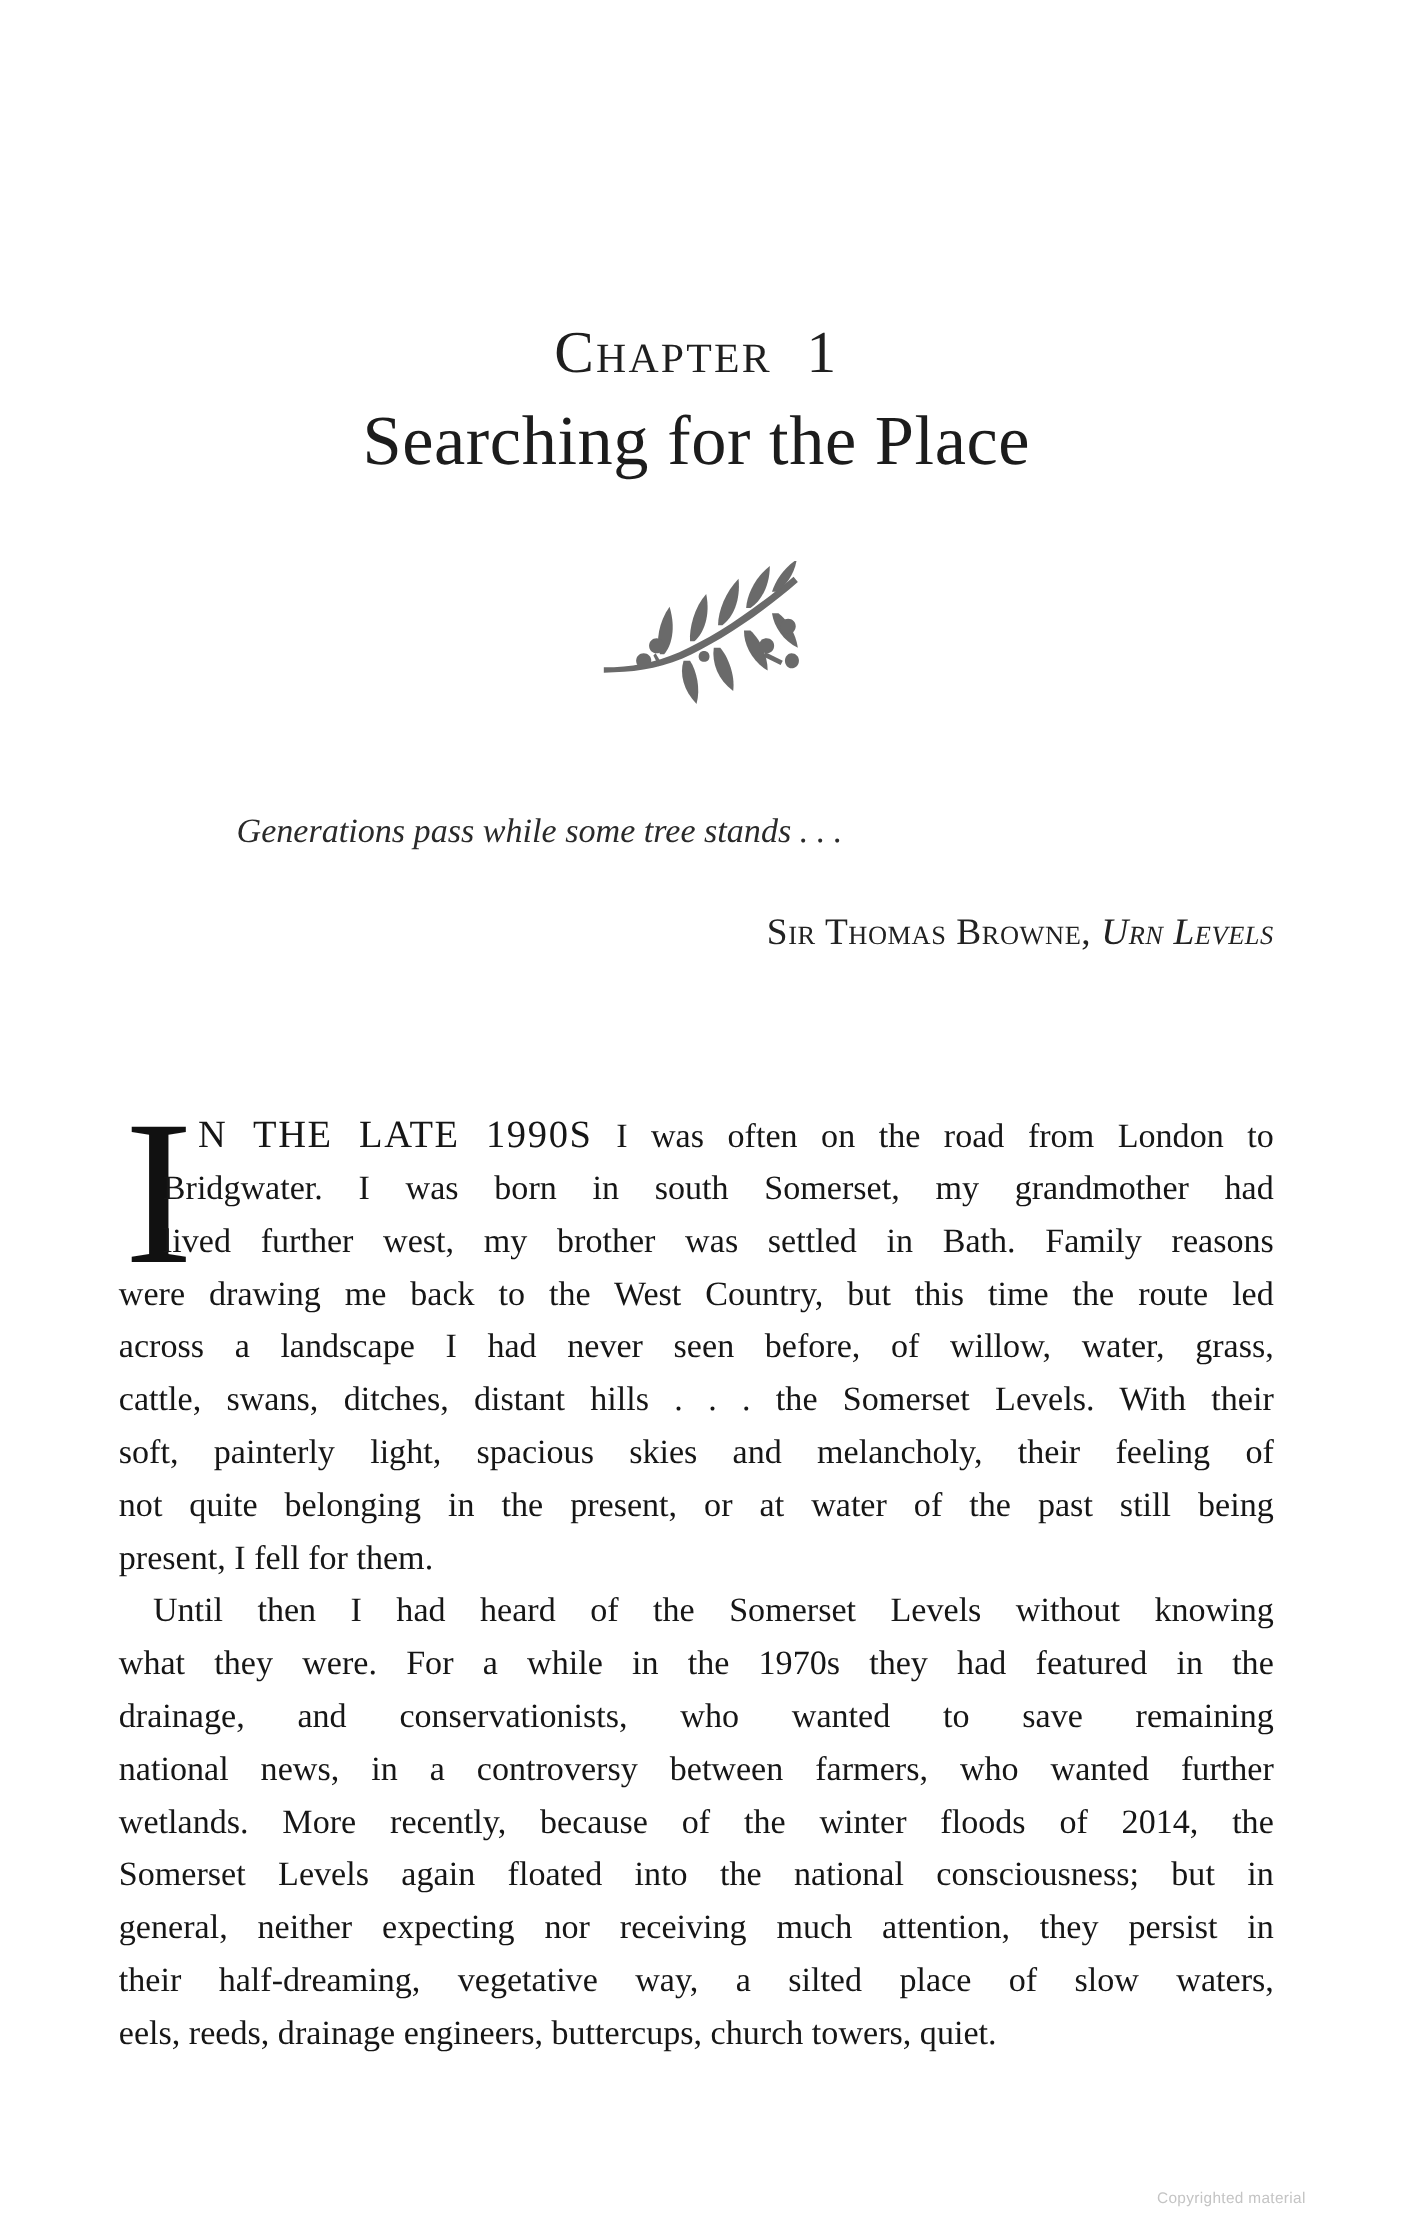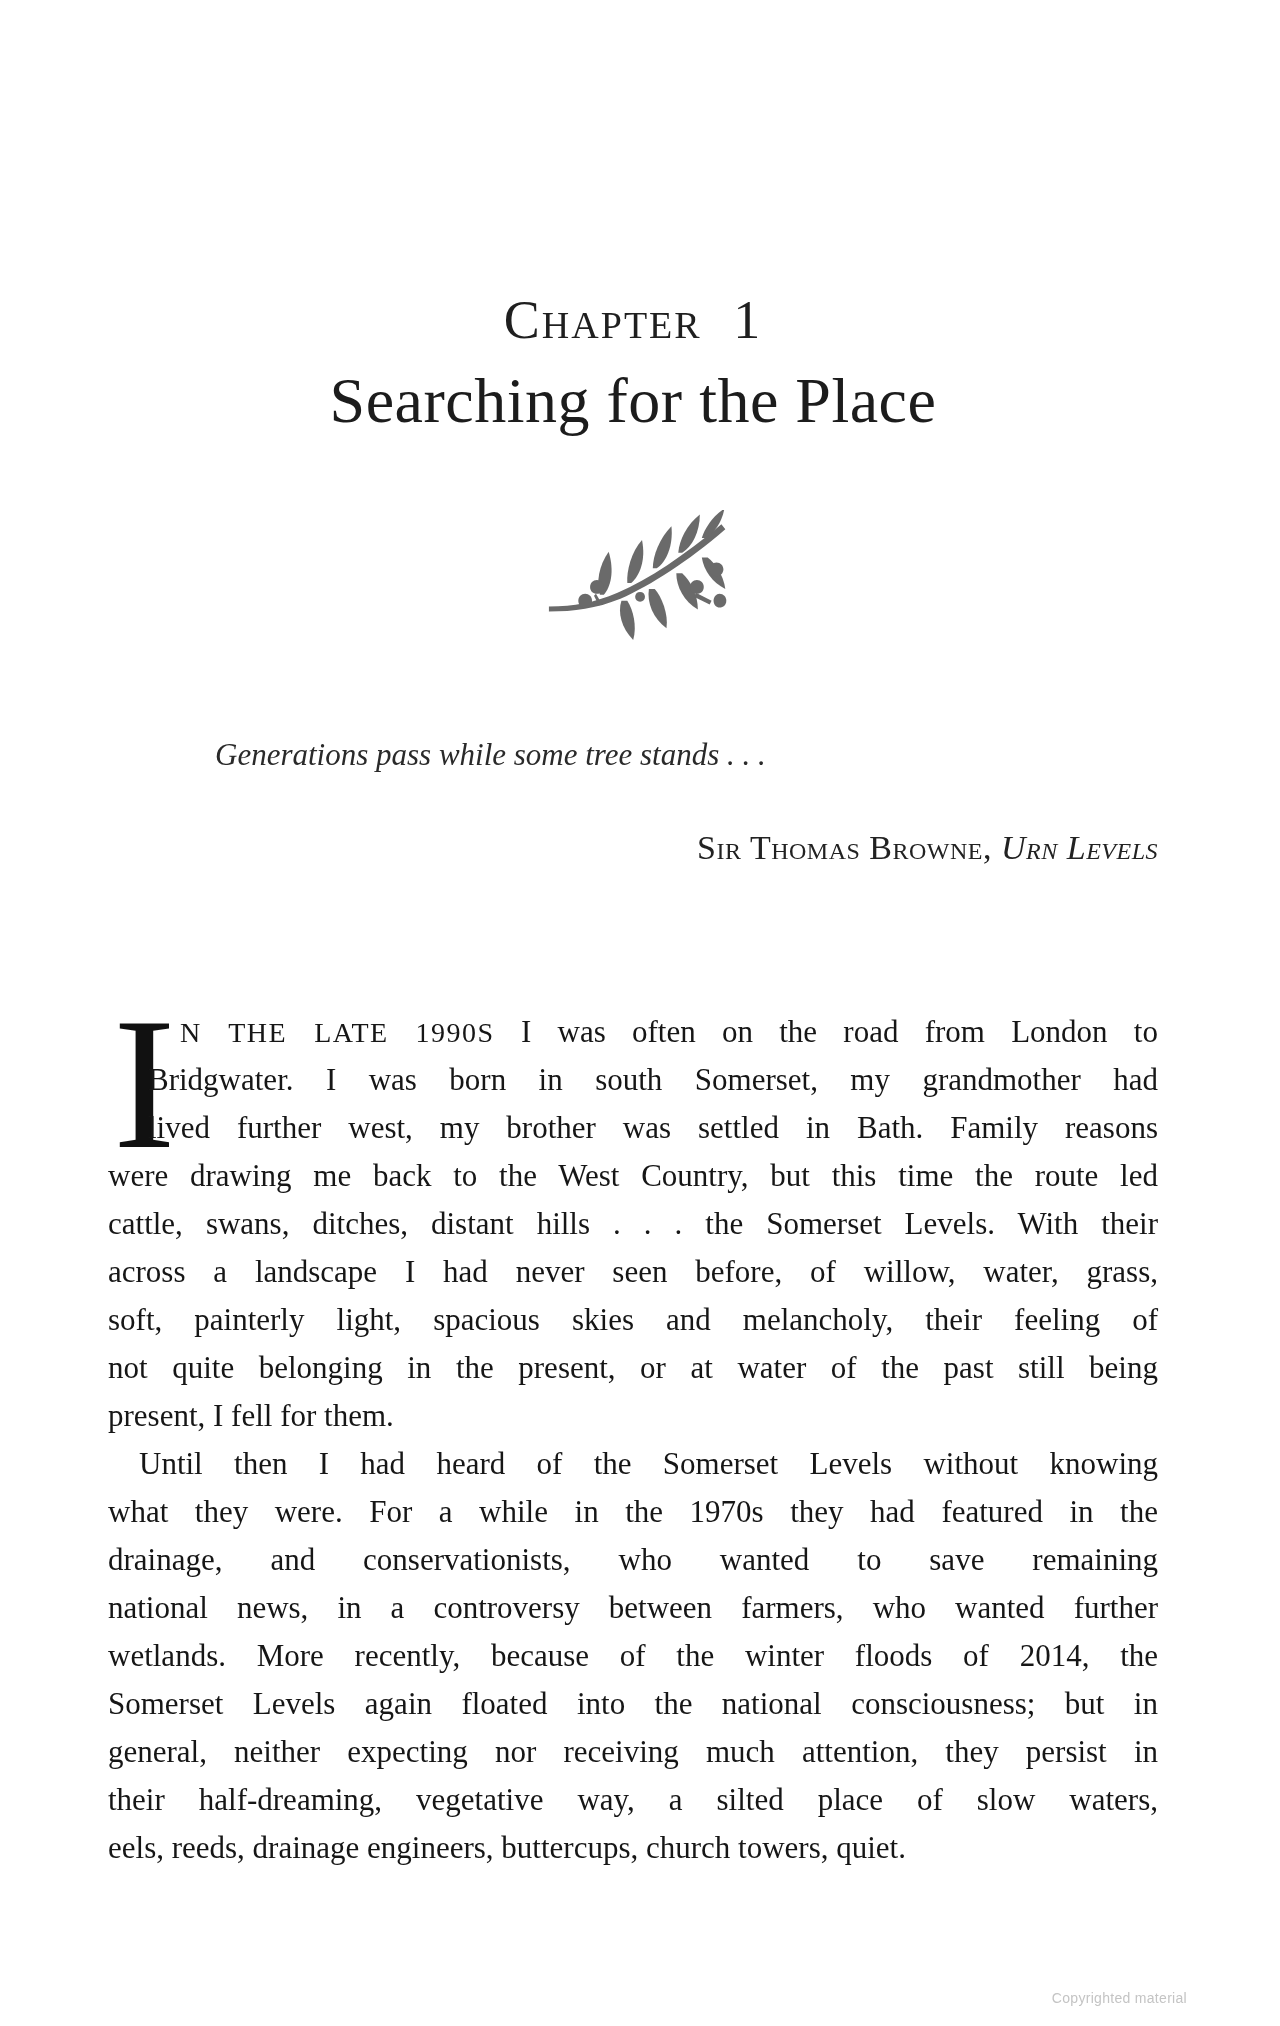--- a/index.html
+++ b/index.html
@@ -76,21 +76,21 @@
     white-space:nowrap;
     color:#161616;
   }
   #para1 > .bodyline:nth-child(1){ margin-left:72px; }
   #para1 > .bodyline:nth-child(2),
   #para1 > .bodyline:nth-child(3){ margin-left:40px; }
   #para1 > .bodyline:last-child,
   #para2 > .bodyline:last-child{ text-align-last:left; }
   #para2 > .bodyline:first-child{ text-indent:31px; }
   .opener{
-    font-size:28px;
+    font-size:35px;
     letter-spacing:1.5px;
   }
   
   .copyright-notice{
     position:absolute;
     right:13px; top:1989px;
     font-family:"Liberation Sans", sans-serif;
     font-size:14px; line-height:18px;
     color:#c4c4c4;
     letter-spacing:0.3px;
@@ -137,22 +137,22 @@
   <div class="epigraph-attribution"><span>Sir Thomas Browne, </span><span class="work">Urn Levels</span></div>
 
   <div class="drop-cap">I</div>
 
   <div class="para" id="para1">
     <div class="bodyline"><span class="opener">N THE LATE 1990S</span><span> I was often on the road from London to</span></div>
 
   <div class="bodyline">Bridgwater. I was born in south Somerset, my grandmother had</div>
       <div class="bodyline">lived further west, my brother was settled in Bath. Family reasons</div>
       <div class="bodyline">were drawing me back to the West Country, but this time the route led</div>
+      <div class="bodyline">across a landscape I had never seen before, of willow, water, grass,</div>
       <div class="bodyline">cattle, swans, ditches, distant hills . . . the Somerset Levels. With their</div>
-      <div class="bodyline">across a landscape I had never seen before, of willow, water, grass,</div>
       <div class="bodyline">soft, painterly light, spacious skies and melancholy, their feeling of</div>
       <div class="bodyline">not quite belonging in the present, or at water of the past still being</div>
       <div class="bodyline">present, I fell for them.</div>
     </div>
 
   <div class="para" id="para2">
       <div class="bodyline">Until then I had heard of the Somerset Levels without knowing</div>
       <div class="bodyline">what they were. For a while in the 1970s they had featured in the</div>
       <div class="bodyline">drainage, and conservationists, who wanted to save remaining</div>
       <div class="bodyline">national news, in a controversy between farmers, who wanted further</div>

